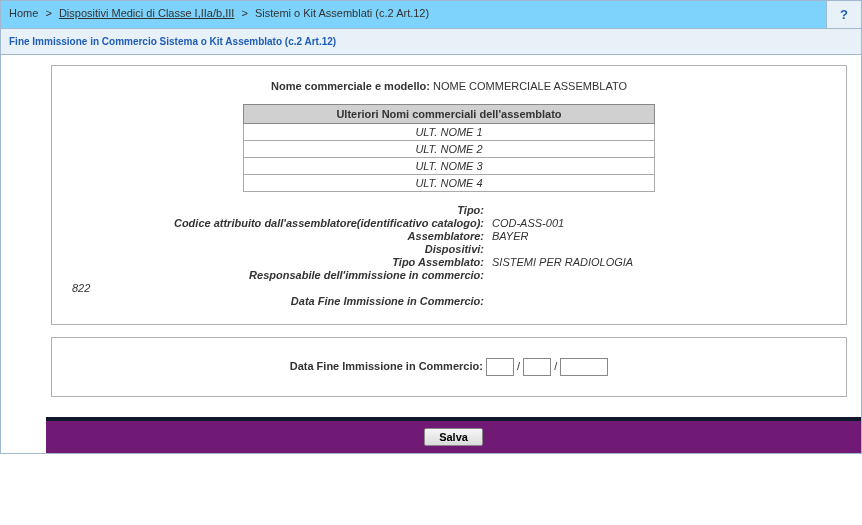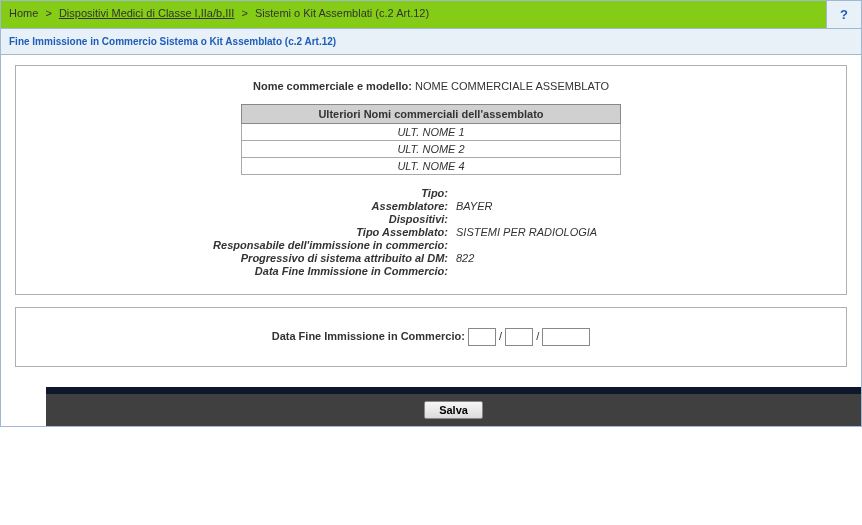--- a/index.html
+++ b/index.html
@@ -13,21 +13,21 @@
   .outer {
     width: 862px;
     border: 1px solid #a0b8d0;
   }
   .topbar {
     display: flex;
     border-bottom: 1px solid #a0b8d0;
   }
   .breadcrumb {
     flex: 1;
-    background: #84cc16;
+    background: #7dd3fc;
     padding: 6px 8px;
     color: #333;
     border-right: 1px solid #a0b8d0;
   }
   .breadcrumb a { text-decoration: underline; color: #333; }
   .breadcrumb .sep { padding: 0 4px; }
   .help {
     width: 34px;
     text-align: center;
     padding: 6px 0;
@@ -41,33 +41,34 @@
     background: #e8f0f8;
     border-bottom: 1px solid #a0b8d0;
     padding: 7px 8px;
     font-weight: bold;
     color: #1e5db8;
     font-size: 10px;
   }
   .body-area {
     padding: 10px 14px 8px 14px;
     background: #fff;
+    margin-left: 36px;
   }
   .panel {
     border: 1px solid #b0b0b0;
     padding: 12px 16px 16px 16px;
     margin-bottom: 12px;
   }
   .center { text-align: center; }
   .label { font-weight: bold; }
   .row-line { margin: 2px 0; }
   .names-table {
     margin: 12px auto;
     border-collapse: collapse;
-    width: 380px;
+    width: 412px;
   }
   .names-table th {
     background: #d0d0d0;
     border: 1px solid #888;
     padding: 3px 6px;
     font-weight: bold;
     font-size: 11px;
     text-align: center;
   }
   .names-table td {
@@ -103,22 +104,22 @@
     border: 1px solid #888;
     height: 18px;
     font-size: 11px;
     text-align: center;
     vertical-align: middle;
     padding: 0;
   }
   .d-small { width: 28px; }
   .d-large { width: 48px; }
   .footer {
-    background: #404040;
-    border-top: 7px solid #0f172a;
+    background: #701a75;
+    border-top: 4px solid #0f172a;
     padding: 7px;
     text-align: center;
     margin-left: 45px;
   }
   .btn {
     background: linear-gradient(#f6f6f6,#dcdcdc);
     border: 1px solid #888;
     border-radius: 2px;
     padding: 2px 14px;
     font-size: 11px;
@@ -159,48 +160,54 @@
             </tr>
         </thead>
         <tbody>
           <tr>
               <td>ULT. NOME 1</td>
             </tr>
           <tr>
               <td>ULT. NOME 2</td>
             </tr>
           <tr>
+              <td>ULT. NOME 3</td>
+            </tr>
+          <tr>
               <td>ULT. NOME 4</td>
             </tr>
         </tbody>
       </table>
 
       <div class="kv-block">
         <div class="kv">
             <div class="k">Tipo:</div>
             <div class="v"></div>
           </div>
         <div class="kv">
+            <div class="k">Codice attribuito dall'assemblatore(identificativo catalogo):</div>
+            <div class="v">COD-ASS-001</div>
+          </div>
+        <div class="kv">
             <div class="k">Assemblatore:</div>
             <div class="v">BAYER</div>
           </div>
         <div class="kv">
             <div class="k">Dispositivi:</div>
             <div class="v"></div>
           </div>
         <div class="kv">
             <div class="k">Tipo Assemblato:</div>
             <div class="v">SISTEMI PER RADIOLOGIA</div>
           </div>
         <div class="kv">
             <div class="k">Responsabile dell'immissione in commercio:</div>
             <div class="v"></div>
           </div>
         <div class="kv">
-            <div class="k">Progressivo di sistema attribuito al DM:</div>
             <div class="v">822</div>
           </div>
         <div class="kv">
             <div class="k">Data Fine Immissione in Commercio:</div>
             <div class="v"></div>
           </div>
       </div>
     </div>
 
     <div class="panel">

